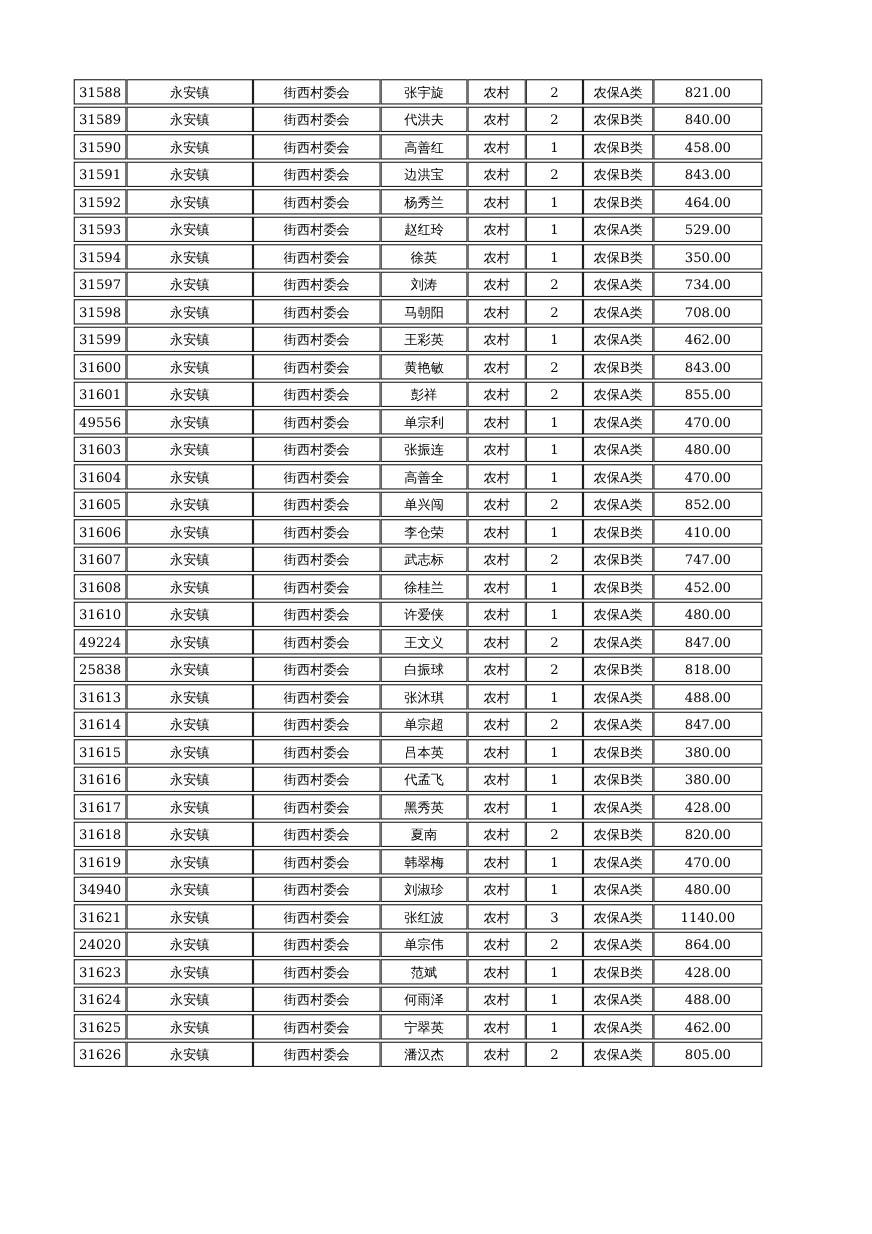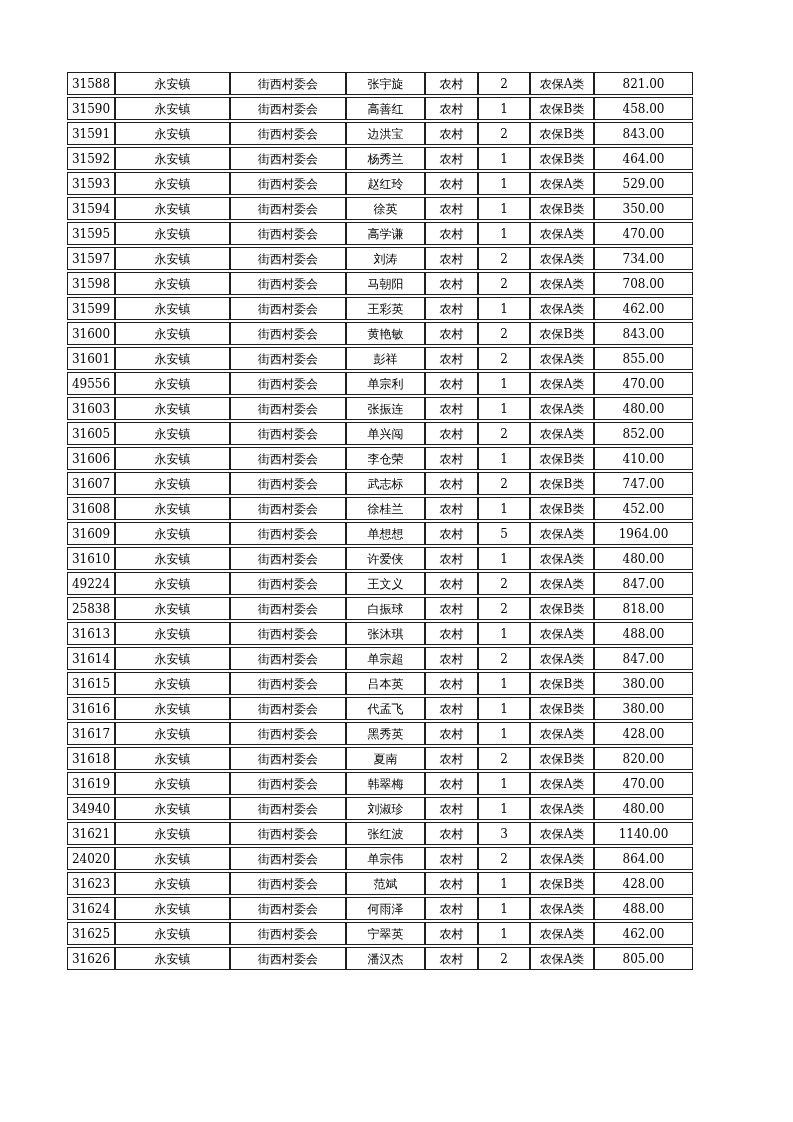--- a/index.html
+++ b/index.html
@@ -68,20 +68,30 @@
     <td>31588</td>
     <td>永安镇</td>
     <td>街西村委会</td>
     <td>张宇旋</td>
     <td>农村</td>
     <td>2</td>
     <td>农保A类</td>
     <td>821.00</td>
   </tr>
         <tr>
+    <td>31589</td>
+    <td>永安镇</td>
+    <td>街西村委会</td>
+    <td>代洪夫</td>
+    <td>农村</td>
+    <td>2</td>
+    <td>农保B类</td>
+    <td>840.00</td>
+  </tr>
+        <tr>
     <td>31590</td>
     <td>永安镇</td>
     <td>街西村委会</td>
     <td>高善红</td>
     <td>农村</td>
     <td>1</td>
     <td>农保B类</td>
     <td>458.00</td>
   </tr>
         <tr>
@@ -118,100 +128,100 @@
     <td>31594</td>
     <td>永安镇</td>
     <td>街西村委会</td>
     <td>徐英</td>
     <td>农村</td>
     <td>1</td>
     <td>农保B类</td>
     <td>350.00</td>
   </tr>
         <tr>
-    <td>31595</td>
-    <td>永安镇</td>
-    <td>街西村委会</td>
-    <td>高学谦</td>
+    <td>31597</td>
+    <td>永安镇</td>
+    <td>街西村委会</td>
+    <td>刘涛</td>
+    <td>农村</td>
+    <td>2</td>
+    <td>农保A类</td>
+    <td>734.00</td>
+  </tr>
+        <tr>
+    <td>31598</td>
+    <td>永安镇</td>
+    <td>街西村委会</td>
+    <td>马朝阳</td>
+    <td>农村</td>
+    <td>2</td>
+    <td>农保A类</td>
+    <td>708.00</td>
+  </tr>
+        <tr>
+    <td>31599</td>
+    <td>永安镇</td>
+    <td>街西村委会</td>
+    <td>王彩英</td>
+    <td>农村</td>
+    <td>1</td>
+    <td>农保A类</td>
+    <td>462.00</td>
+  </tr>
+        <tr>
+    <td>31600</td>
+    <td>永安镇</td>
+    <td>街西村委会</td>
+    <td>黄艳敏</td>
+    <td>农村</td>
+    <td>2</td>
+    <td>农保B类</td>
+    <td>843.00</td>
+  </tr>
+        <tr>
+    <td>31601</td>
+    <td>永安镇</td>
+    <td>街西村委会</td>
+    <td>彭祥</td>
+    <td>农村</td>
+    <td>2</td>
+    <td>农保A类</td>
+    <td>855.00</td>
+  </tr>
+        <tr>
+    <td>49556</td>
+    <td>永安镇</td>
+    <td>街西村委会</td>
+    <td>单宗利</td>
     <td>农村</td>
     <td>1</td>
     <td>农保A类</td>
     <td>470.00</td>
   </tr>
         <tr>
-    <td>31597</td>
-    <td>永安镇</td>
-    <td>街西村委会</td>
-    <td>刘涛</td>
-    <td>农村</td>
-    <td>2</td>
-    <td>农保A类</td>
-    <td>734.00</td>
-  </tr>
-        <tr>
-    <td>31598</td>
-    <td>永安镇</td>
-    <td>街西村委会</td>
-    <td>马朝阳</td>
-    <td>农村</td>
-    <td>2</td>
-    <td>农保A类</td>
-    <td>708.00</td>
-  </tr>
-        <tr>
-    <td>31599</td>
-    <td>永安镇</td>
-    <td>街西村委会</td>
-    <td>王彩英</td>
-    <td>农村</td>
-    <td>1</td>
-    <td>农保A类</td>
-    <td>462.00</td>
-  </tr>
-        <tr>
-    <td>31600</td>
-    <td>永安镇</td>
-    <td>街西村委会</td>
-    <td>黄艳敏</td>
-    <td>农村</td>
-    <td>2</td>
-    <td>农保B类</td>
-    <td>843.00</td>
-  </tr>
-        <tr>
-    <td>31601</td>
-    <td>永安镇</td>
-    <td>街西村委会</td>
-    <td>彭祥</td>
-    <td>农村</td>
-    <td>2</td>
-    <td>农保A类</td>
-    <td>855.00</td>
-  </tr>
-        <tr>
-    <td>49556</td>
-    <td>永安镇</td>
-    <td>街西村委会</td>
-    <td>单宗利</td>
+    <td>31603</td>
+    <td>永安镇</td>
+    <td>街西村委会</td>
+    <td>张振连</td>
+    <td>农村</td>
+    <td>1</td>
+    <td>农保A类</td>
+    <td>480.00</td>
+  </tr>
+        <tr>
+    <td>31604</td>
+    <td>永安镇</td>
+    <td>街西村委会</td>
+    <td>高善全</td>
     <td>农村</td>
     <td>1</td>
     <td>农保A类</td>
     <td>470.00</td>
   </tr>
         <tr>
-    <td>31603</td>
-    <td>永安镇</td>
-    <td>街西村委会</td>
-    <td>张振连</td>
-    <td>农村</td>
-    <td>1</td>
-    <td>农保A类</td>
-    <td>480.00</td>
-  </tr>
-        <tr>
     <td>31605</td>
     <td>永安镇</td>
     <td>街西村委会</td>
     <td>单兴闯</td>
     <td>农村</td>
     <td>2</td>
     <td>农保A类</td>
     <td>852.00</td>
   </tr>
         <tr>
@@ -236,30 +246,20 @@
   </tr>
         <tr>
     <td>31608</td>
     <td>永安镇</td>
     <td>街西村委会</td>
     <td>徐桂兰</td>
     <td>农村</td>
     <td>1</td>
     <td>农保B类</td>
     <td>452.00</td>
-  </tr>
-        <tr>
-    <td>31609</td>
-    <td>永安镇</td>
-    <td>街西村委会</td>
-    <td>单想想</td>
-    <td>农村</td>
-    <td>5</td>
-    <td>农保A类</td>
-    <td>1964.00</td>
   </tr>
         <tr>
     <td>31610</td>
     <td>永安镇</td>
     <td>街西村委会</td>
     <td>许爱侠</td>
     <td>农村</td>
     <td>1</td>
     <td>农保A类</td>
     <td>480.00</td>

